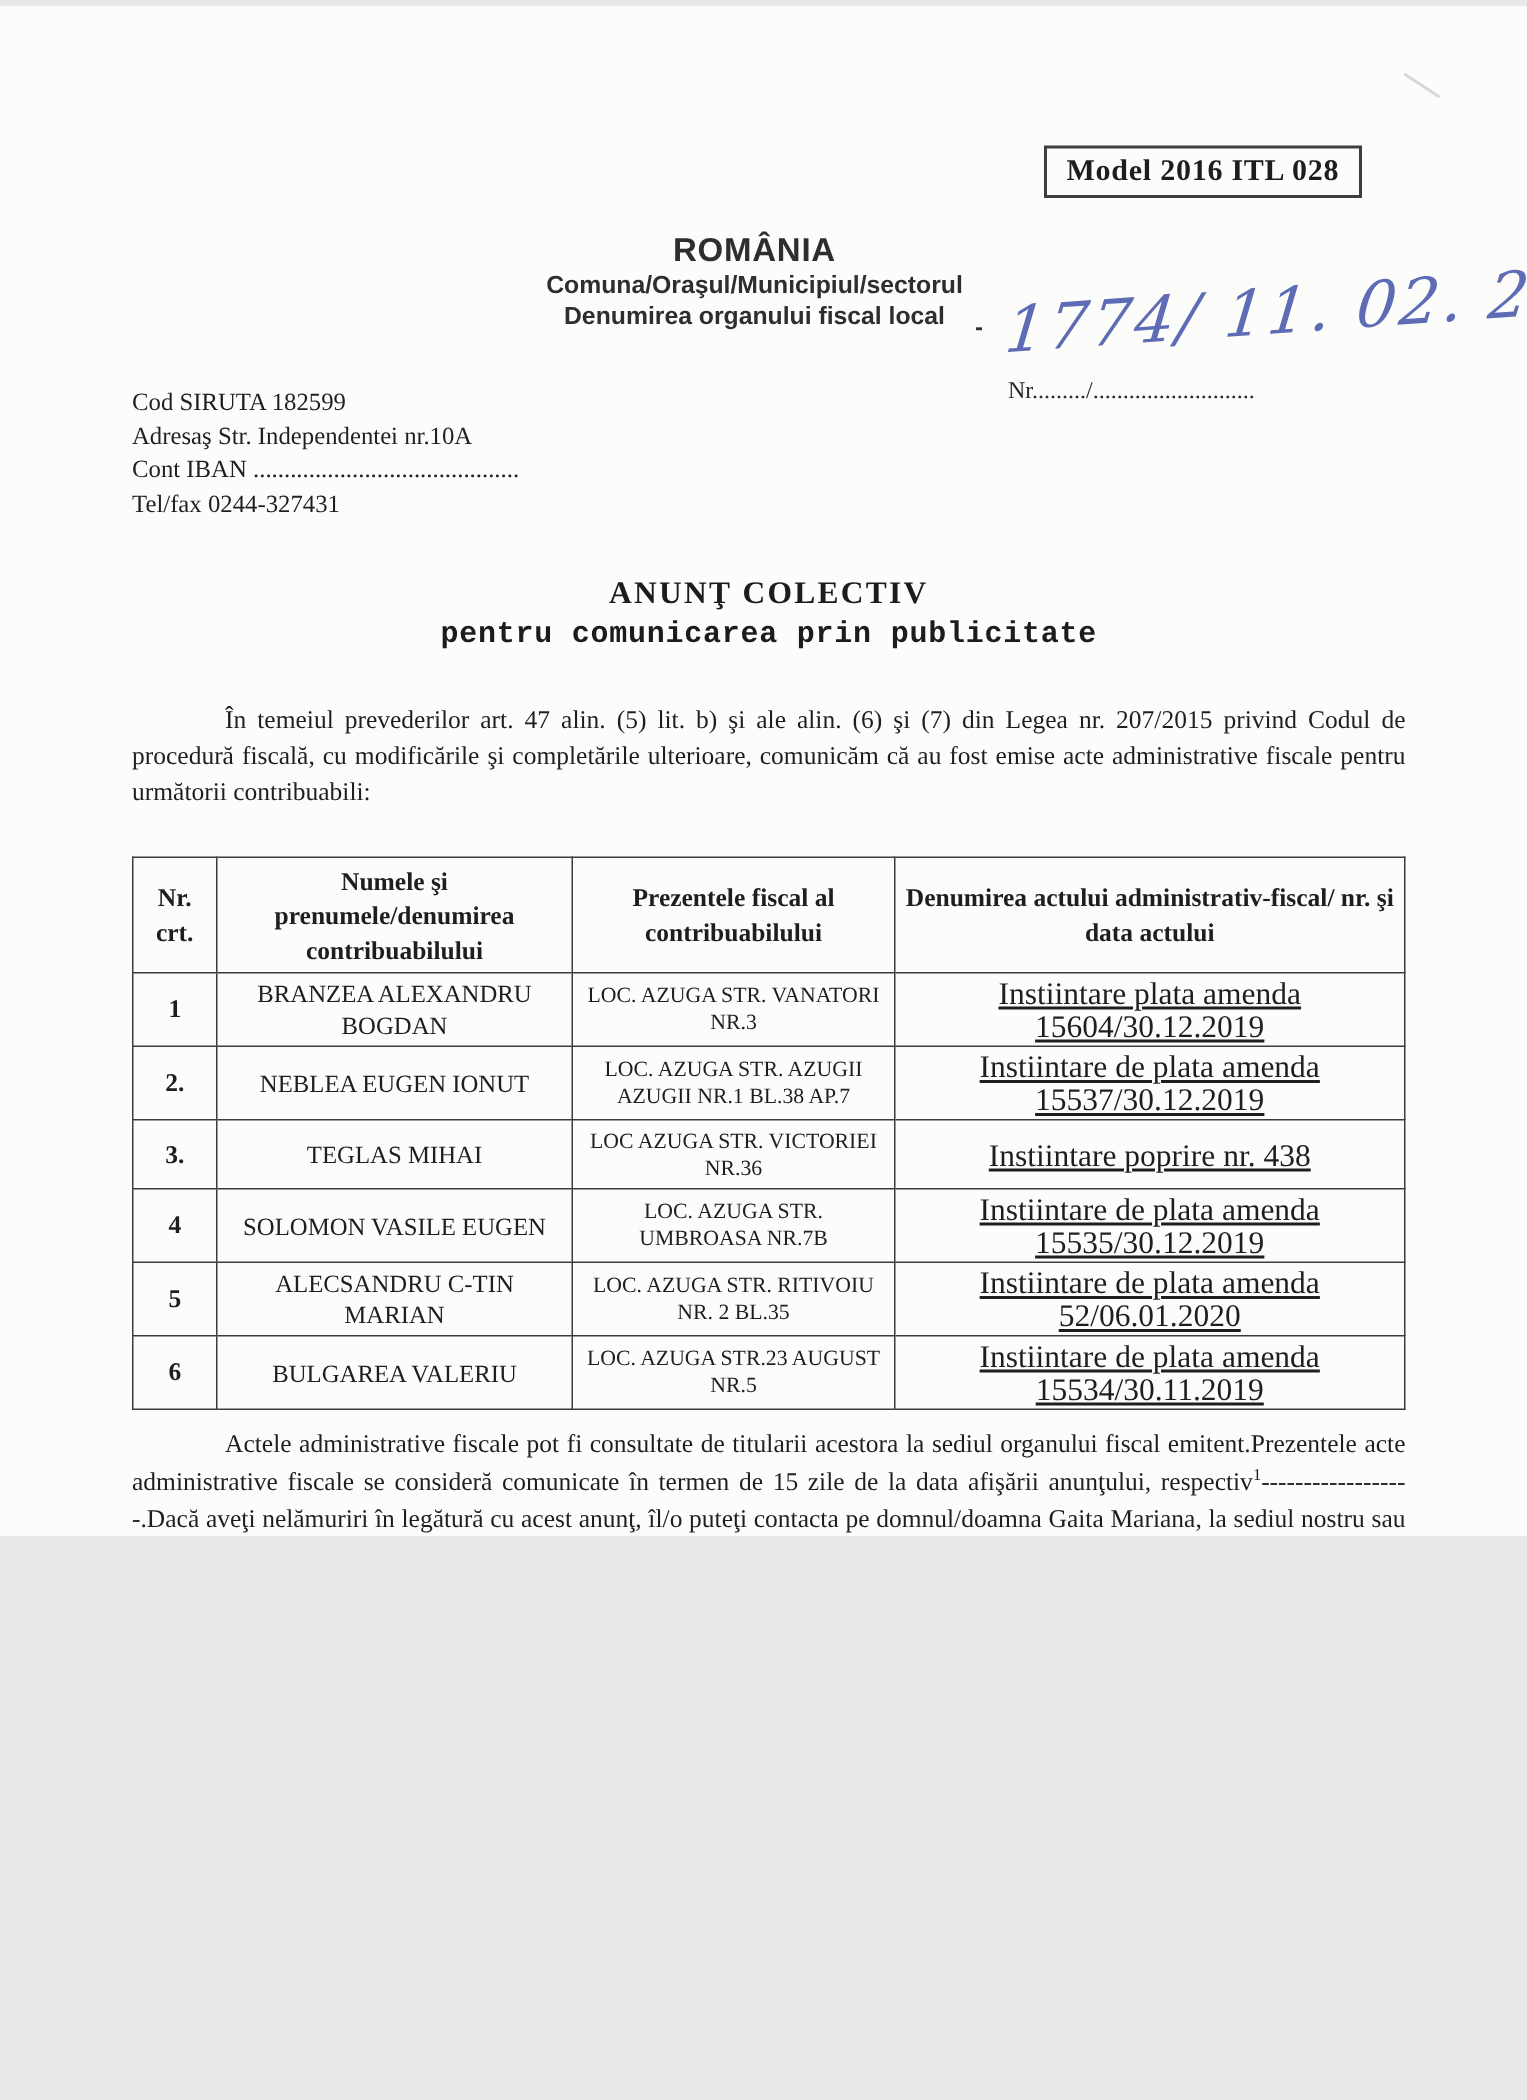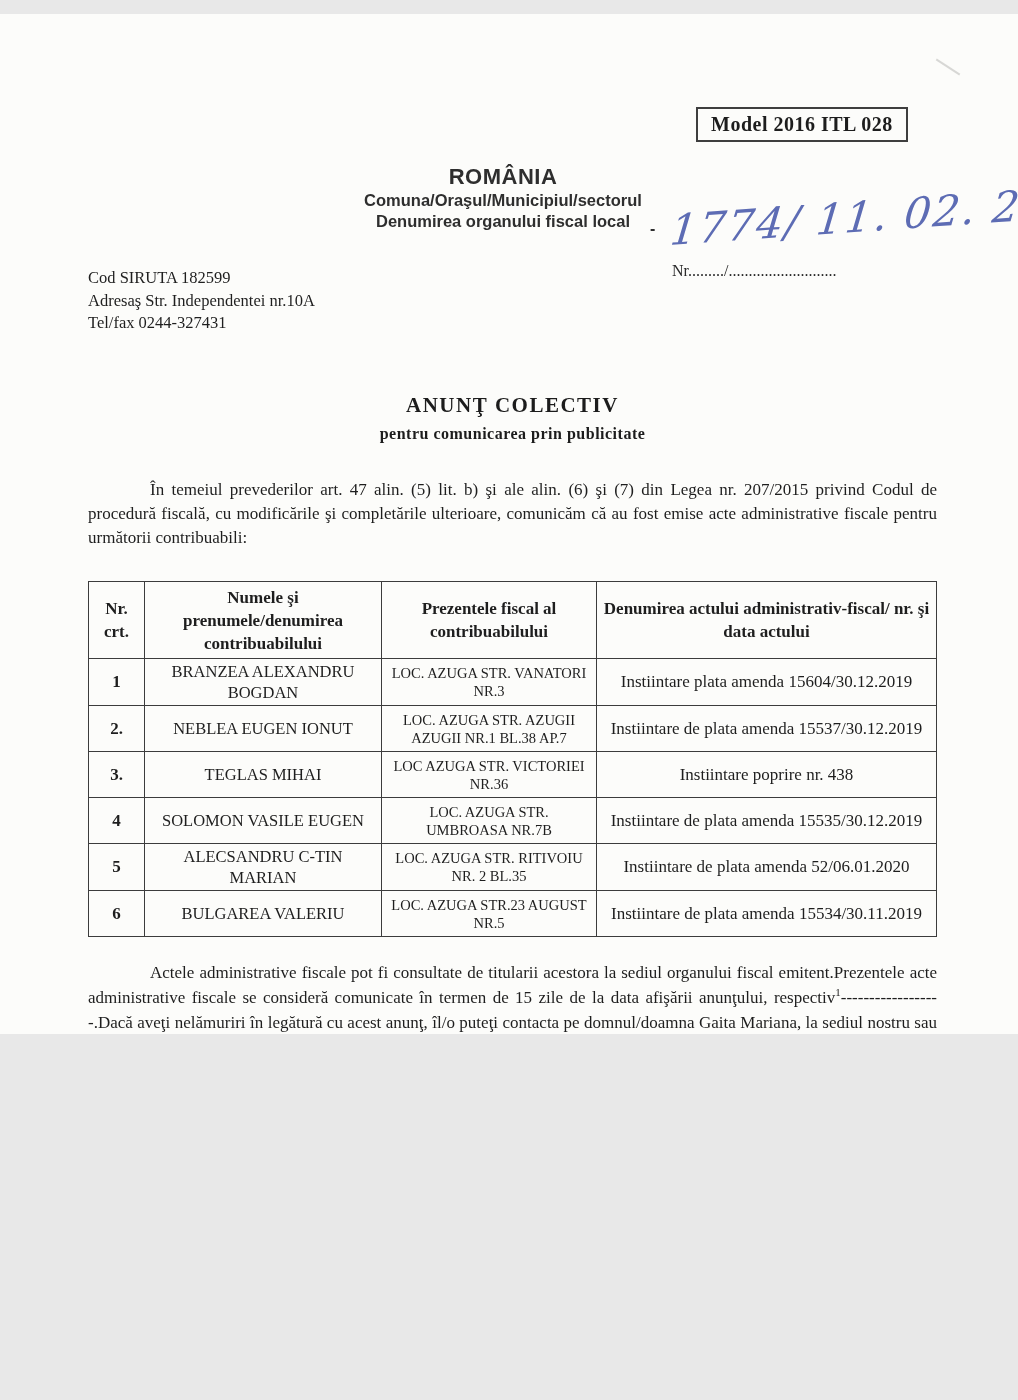--- a/index.html
+++ b/index.html
@@ -1,17 +1,17 @@
 <!DOCTYPE html>
 <html><head>
 <meta charset="utf-8">
 <style>
   html,body{margin:0;padding:0;background:#e8e8e8;}
   .page{
-    position:relative; width:1018px; height:1020px; margin:14px auto;
+    position:relative; width:1018px; height:1020px; margin:4px auto;
     background:#fcfcfa; overflow:hidden;
     font-family:"Liberation Serif", serif; color:#212121;
   }
   .abs{position:absolute;}
 
   
   .model-box{
     left:696px; top:93px; border:2px solid #3e3e3e; padding:4px 13px;
     font-weight:bold; font-size:20px; letter-spacing:.5px; color:#1d1d1d;
   }
@@ -30,41 +30,41 @@
     font-family:"DejaVu Serif", serif; font-style:italic;
     font-size:42px; letter-spacing:2px; white-space:nowrap;
     transform:rotate(-4deg) skewX(-10deg); transform-origin:left bottom;
   }
 
   .issuer{left:88px; top:253px; font-size:16.5px; line-height:22.6px; color:#1f1f1f;}
   .issuer .indent{padding-left:5px;}
 
   .title-block{left:88px; top:377px; width:849px; text-align:center; font-weight:bold; color:#1c1c1c;}
   .title-block .t1{font-size:21px; letter-spacing:1.5px; line-height:28px;}
-  .title-block .t2{font-size:16px; letter-spacing:.5px; line-height:30px;}
+  .title-block .t2{font-size:20px; letter-spacing:.5px; line-height:30px;font-family:Liberation Mono, monospace;}
 
   .para{left:88px; width:849px; font-size:17px; line-height:24px;
     text-align:justify; text-indent:62px; color:#1e1e1e;}
   .para.p1{top:464px;}
   .para.p2{top:947px; line-height:24.8px;}
   .para sup{font-size:11px; line-height:0;}
 
   
   table.doc-table{left:88px; top:567px; position:absolute; border-collapse:collapse;
     width:848px; table-layout:fixed;}
   .doc-table th,.doc-table td{
     border:1.6px solid #3c3c3c; text-align:center; vertical-align:middle;
     padding:2px 6px; color:#1e1e1e; overflow:hidden;
   }
   .doc-table th{font-size:17px; font-weight:bold; height:72px; line-height:23px;}
   .doc-table td{height:41px;}
   .doc-table td.nr{font-weight:bold; font-size:17px;}
   .doc-table td.name{font-size:16.5px; line-height:21px;}
   .doc-table td.addr{font-size:14.5px; line-height:18px;}
-  .doc-table td.act{font-size:17px; line-height:22px;}
+  .doc-table td.act{font-size:21px; line-height:22px;text-decoration:underline;}
 
   .signatory{left:288px; top:1078px; width:440px; text-align:center;
     font-size:18px; line-height:28px; color:#1e1e1e;}
   .prepared{left:728px; top:1206px; width:140px; text-align:center;
     font-size:20px; line-height:27px; color:#1e1e1e;}
 
   .footnote-rule{left:88px; top:1298px; width:237px; height:0; border-top:2px solid #4a4a4a;}
   .footnote{left:88px; top:1306px; font-size:15px; color:#262626;}
   .footnote sup{font-size:10px;}
 
@@ -96,20 +96,21 @@
     <div class="sub">Denumirea organului fiscal local</div>
   </div>
   <div class="abs hdr-dash">-</div>
 
   <div class="abs nr-line">Nr........./...........................</div>
   <div class="abs handwriting-nr">1774/ 11. 02. 2020</div>
 
   <div class="abs issuer">
     <div>Cod SIRUTA 182599</div>
     <div>Adresaş Str. Independentei nr.10A</div>
+    <div>Cont IBAN ...........................................</div>
     <div>Tel/fax 0244-327431</div>
   </div>
 
   <div class="abs title-block">
     <div class="t1">ANUNŢ COLECTIV</div>
     <div class="t2">pentru comunicarea prin publicitate</div>
   </div>
 
   <div class="abs para p1">În temeiul prevederilor art. 47 alin. (5) lit. b) şi ale alin. (6) şi (7) din Legea nr. 207/2015 privind Codul de procedură fiscală, cu modificările şi completările ulterioare, comunicăm că au fost emise acte administrative fiscale pentru următorii contribuabili:</div>
 

